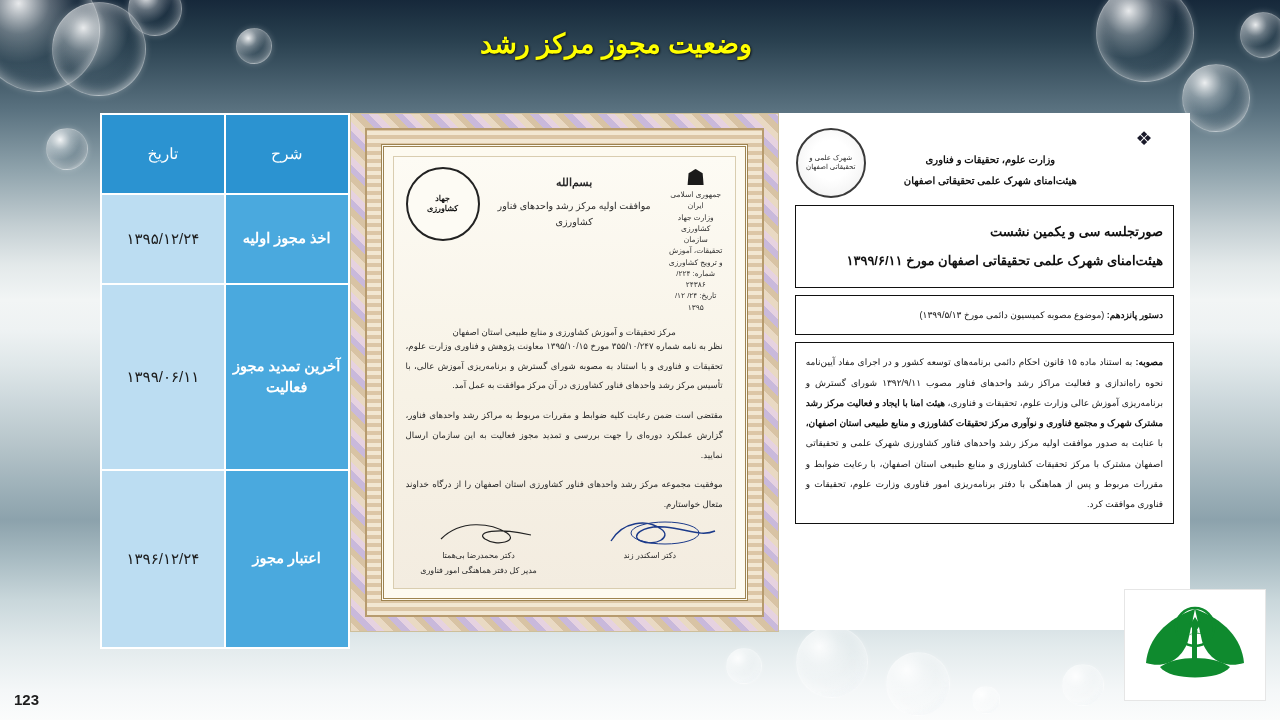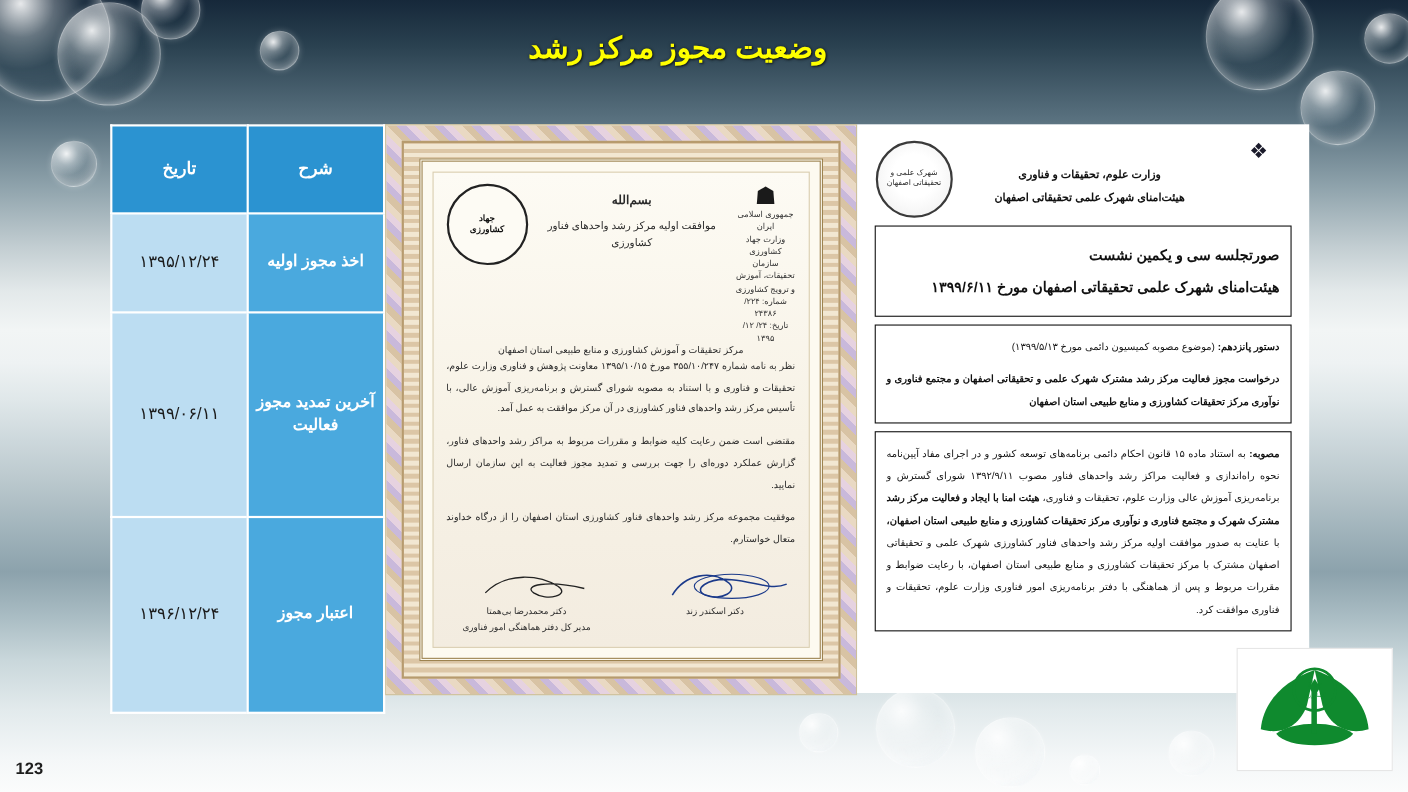--- a/index.html
+++ b/index.html
@@ -91,21 +91,21 @@
     border: 2px solid #ffffff;
     text-align: center;
     vertical-align: middle;
     font-size: 14.5px;
     padding: 4px 6px;
     line-height: 1.45;
   }
   #status-table thead th {
     background: #2b93d1;
     color: #ffffff;
-    font-weight: bold;
+    font-weight: normal;
     height: 70px;
     font-size: 15.5px;
   }
   #status-table td.desc {
     background: #4aa9de;
     color: #ffffff;
     font-weight: bold;
     width: 122px;
   }
   #status-table td.date {
@@ -401,21 +401,21 @@
             <div class="cert-bismillah">بسم‌الله</div>
             <div>موافقت اولیه مرکز رشد واحدهای فناور کشاورزی</div>
           </div>
 
           <div class="cert-seal">
             <span>جهاد</span>
             <span>کشاورزی</span>
           </div>
         </div>
 
-        <div style="text-align:center; font-size:8.5px; margin-top:0;">مرکز تحقیقات و آموزش کشاورزی و منابع طبیعی استان اصفهان</div>
+        <div style="text-align:center; font-size:8.5px; margin-top:14px;">مرکز تحقیقات و آموزش کشاورزی و منابع طبیعی استان اصفهان</div>
 
         <div class="cert-body">
           <p>نظر به نامه شماره ۳۵۵/۱۰/۲۴۷ مورخ ۱۳۹۵/۱۰/۱۵ معاونت پژوهش و فناوری وزارت علوم، تحقیقات و فناوری و با استناد به مصوبه شورای گسترش و برنامه‌ریزی آموزش عالی، با تأسیس مرکز رشد واحدهای فناور کشاورزی در آن مرکز موافقت به عمل آمد.</p>
           <p>مقتضی است ضمن رعایت کلیه ضوابط و مقررات مربوط به مراکز رشد واحدهای فناور، گزارش عملکرد دوره‌ای را جهت بررسی و تمدید مجوز فعالیت به این سازمان ارسال نمایید.</p>
           <p>موفقیت مجموعه مرکز رشد واحدهای فناور کشاورزی استان اصفهان را از درگاه خداوند متعال خواستارم.</p>
         </div>
 
         <div class="cert-sign">
           <div class="sign-block">
             <div class="sign-scribble">
@@ -456,21 +456,20 @@
       <div class="box title-box">
         <div>صورتجلسه سی و یکمین نشست</div>
         <div>هیئت‌امنای شهرک علمی تحقیقاتی اصفهان مورخ ۱۳۹۹/۶/۱۱</div>
       </div>
 
       <div class="box body-box">
         <p>
           <span class="b">دستور پانزدهم:</span>
           <span>(موضوع مصوبه کمیسیون دائمی مورخ ۱۳۹۹/۵/۱۳)</span>
         </p>
-        <p class="b">درخواست مجوز فعالیت مرکز رشد مشترک شهرک علمی و تحقیقاتی اصفهان و مجتمع فناوری و نوآوری مرکز تحقیقات کشاورزی و منابع طبیعی استان اصفهان</p>
       </div>
 
       <div class="box body-box">
         <p>
           <span class="b">مصوبه:</span>
           <span>به استناد ماده ۱۵ قانون احکام دائمی برنامه‌های توسعه کشور و در اجرای مفاد آیین‌نامه نحوه راه‌اندازی و فعالیت مراکز رشد واحدهای فناور مصوب ۱۳۹۲/۹/۱۱ شورای گسترش و برنامه‌ریزی آموزش عالی وزارت علوم، تحقیقات و فناوری،</span>
           <span class="b">هیئت امنا با ایجاد و فعالیت مرکز رشد مشترک شهرک و مجتمع فناوری و نوآوری مرکز تحقیقات کشاورزی و منابع طبیعی استان اصفهان،</span>
           <span>با عنایت به صدور موافقت اولیه مرکز رشد واحدهای فناور کشاورزی شهرک علمی و تحقیقاتی اصفهان مشترک با مرکز تحقیقات کشاورزی و منابع طبیعی استان اصفهان، با رعایت ضوابط و مقررات مربوط و پس از هماهنگی با دفتر برنامه‌ریزی امور فناوری وزارت علوم، تحقیقات و فناوری موافقت کرد.</span>
         </p>
       </div>

